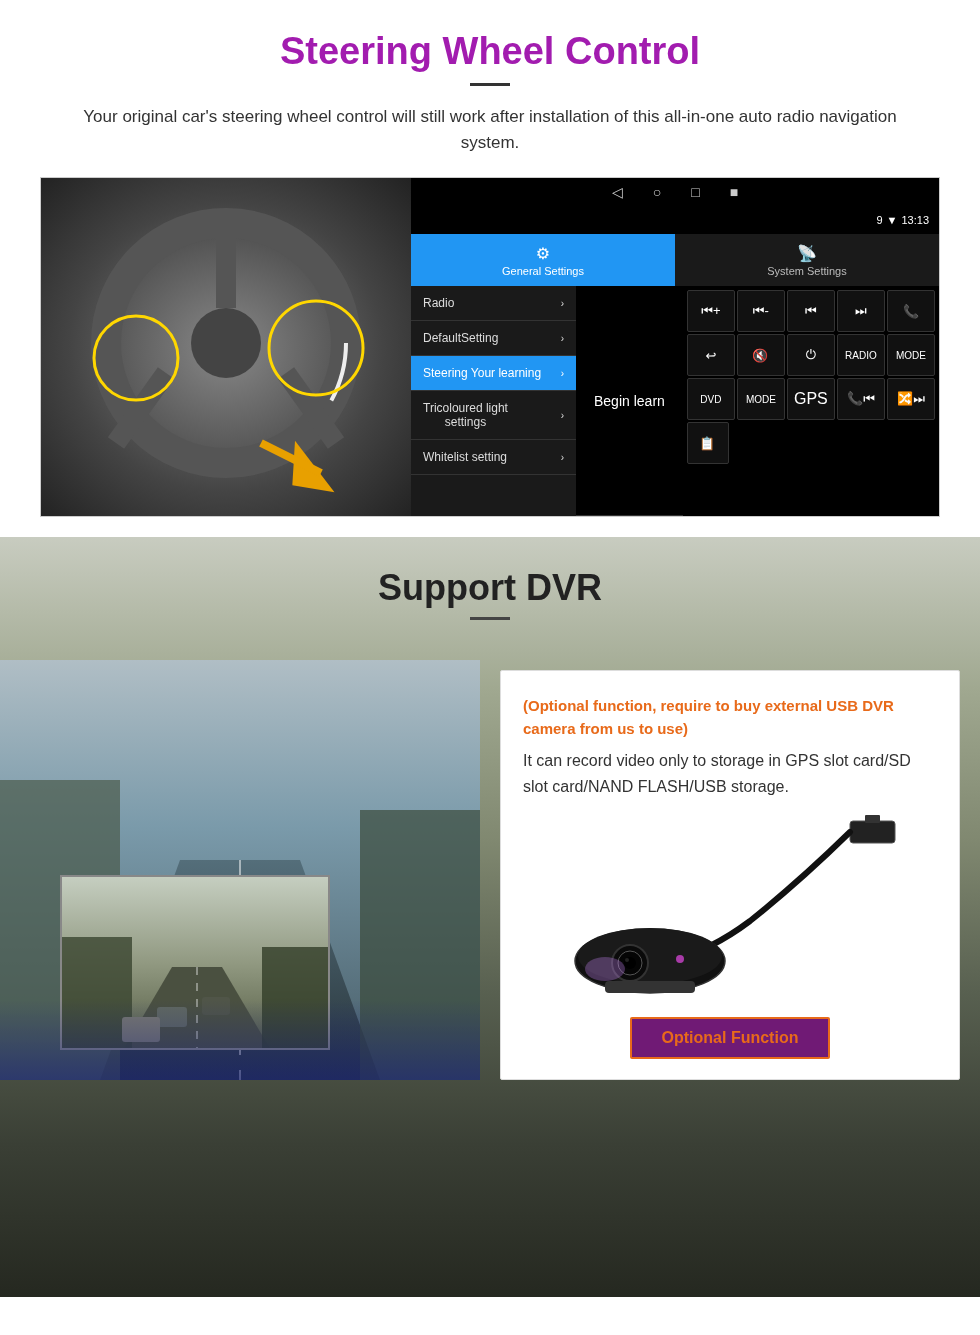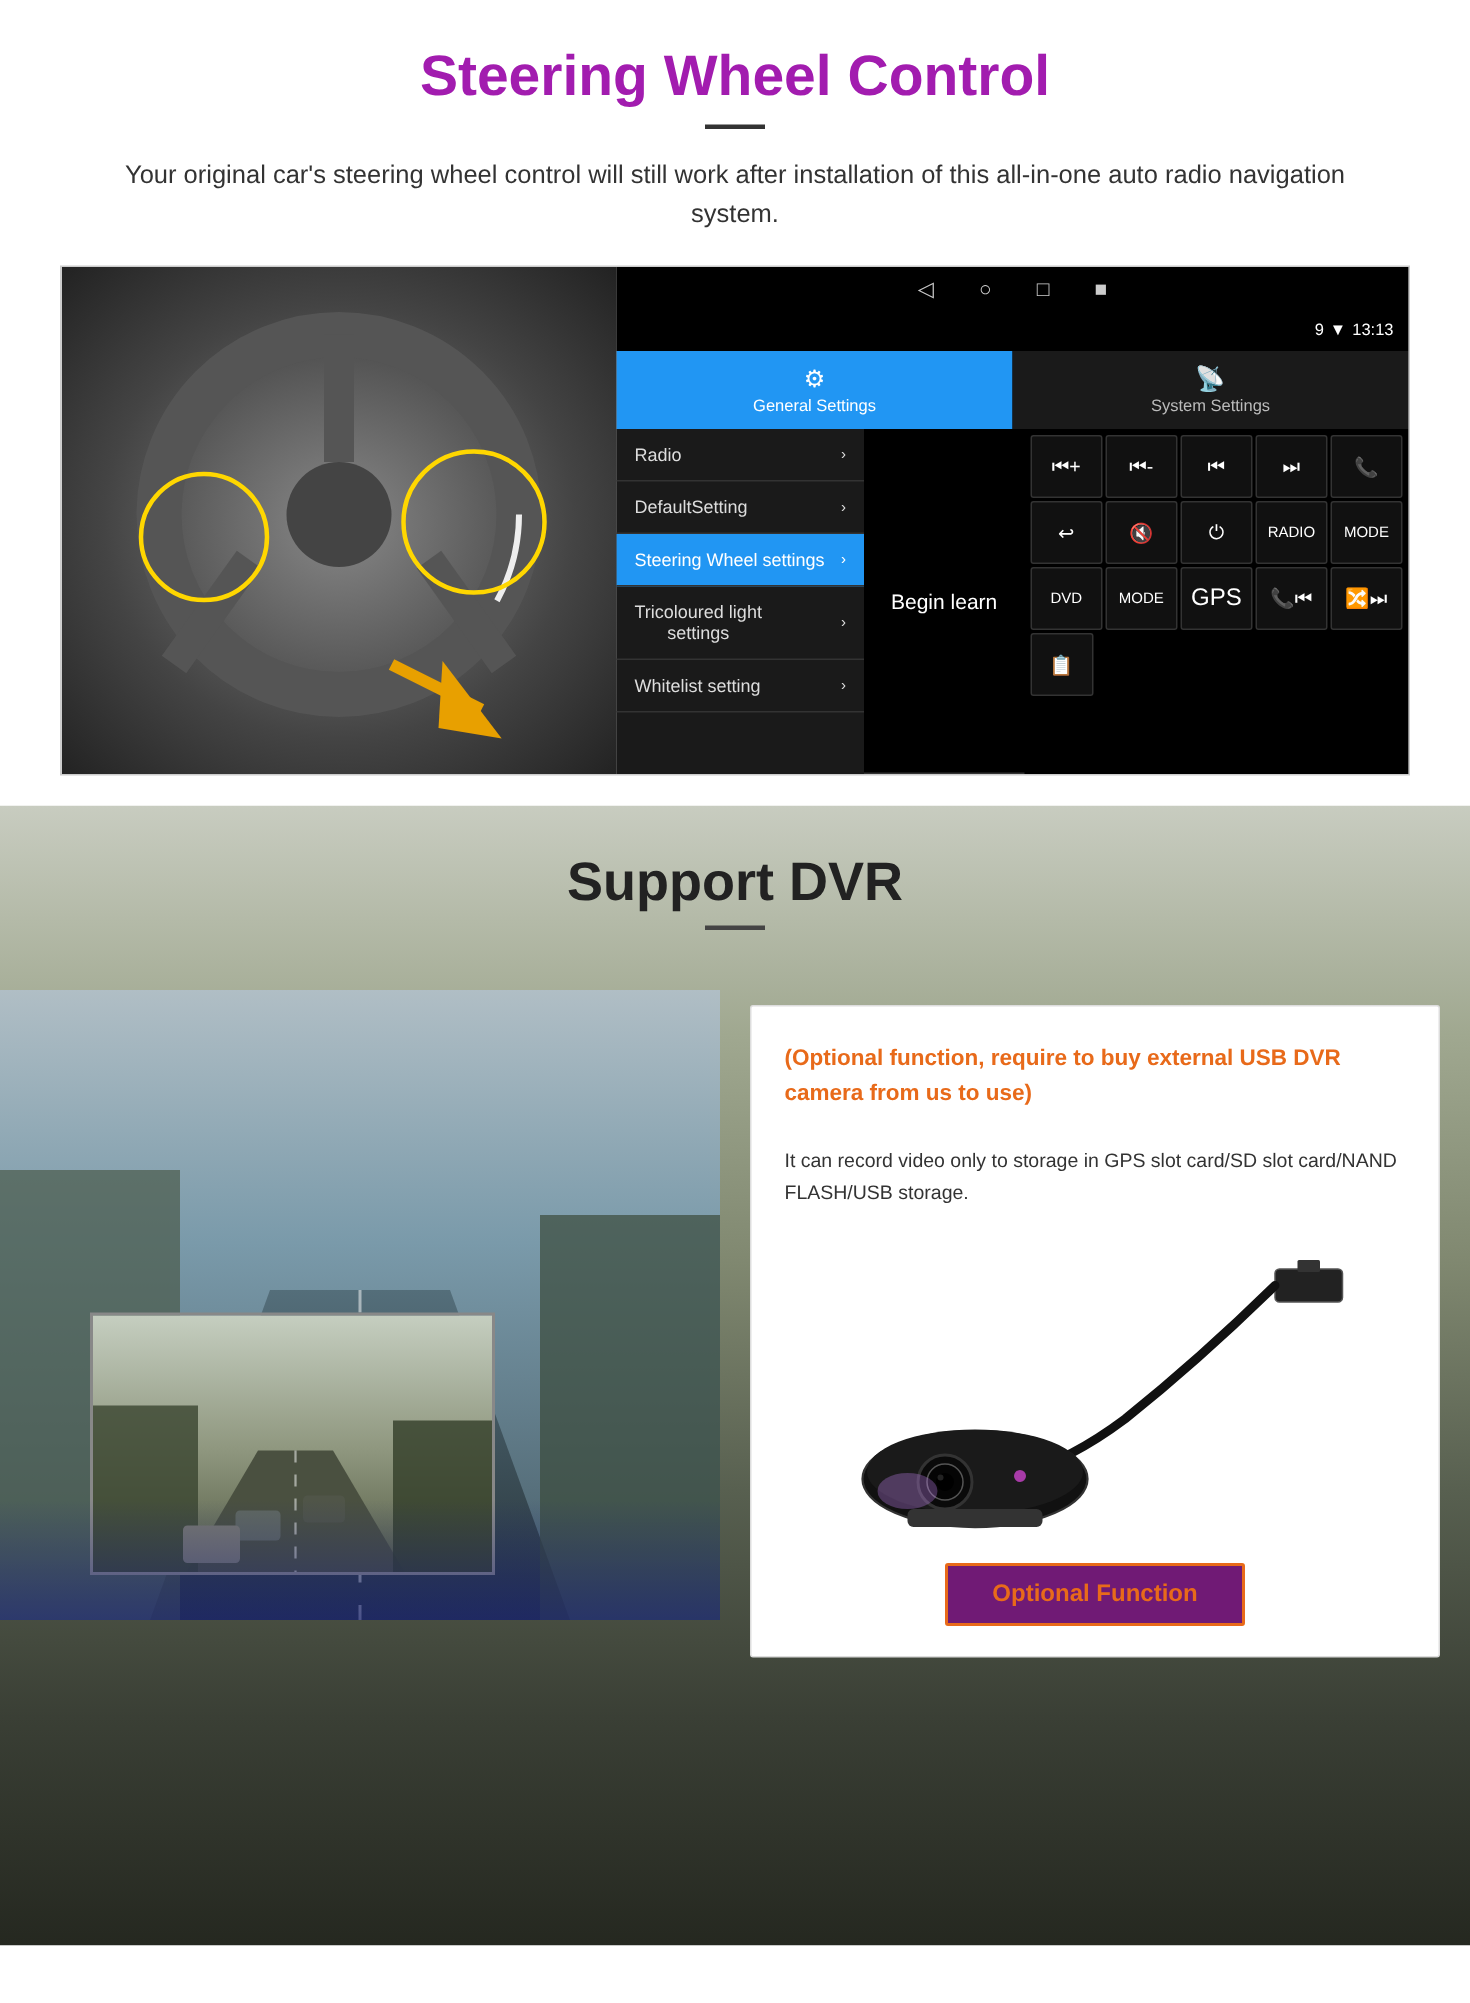--- a/index.html
+++ b/index.html
@@ -266,27 +266,27 @@
       border: 1px solid #ddd;
       padding: 24px 22px 20px;
       border-radius: 2px;
       margin-top: 10px;
     }
     .dvr-info-card .optional-note {
       color: #E86A1A;
       font-size: 15px;
       font-weight: 700;
       line-height: 1.5;
-      margin-bottom: 24px;
+      margin-bottom: 8px;
     }
     .dvr-info-card .desc {
       color: #333;
-      font-size: 13px;
+      font-size: 16px;
       line-height: 1.6;
-      margin-bottom: 20px;
+      margin-bottom: 2px;
     }
 
     
     .dvr-camera-img {
       width: 100%;
       height: 200px;
       display: flex;
       align-items: center;
       justify-content: center;
       margin-bottom: 16px;
@@ -399,21 +399,21 @@
         <div class="android-menu">
           <div class="menu-item">
             <span>Radio</span>
             <span class="chevron">›</span>
           </div>
           <div class="menu-item">
             <span>DefaultSetting</span>
             <span class="chevron">›</span>
           </div>
           <div class="menu-item active">
-            <span>Steering Wheel settings</span>
+            <span>Steering Your learning</span>
             <span class="chevron">›</span>
           </div>
           <div class="menu-item">
             <span>Tricoloured light<br>settings</span>
             <span class="chevron">›</span>
           </div>
           <div class="menu-item">
             <span>Whitelist setting</span>
             <span class="chevron">›</span>
           </div>

